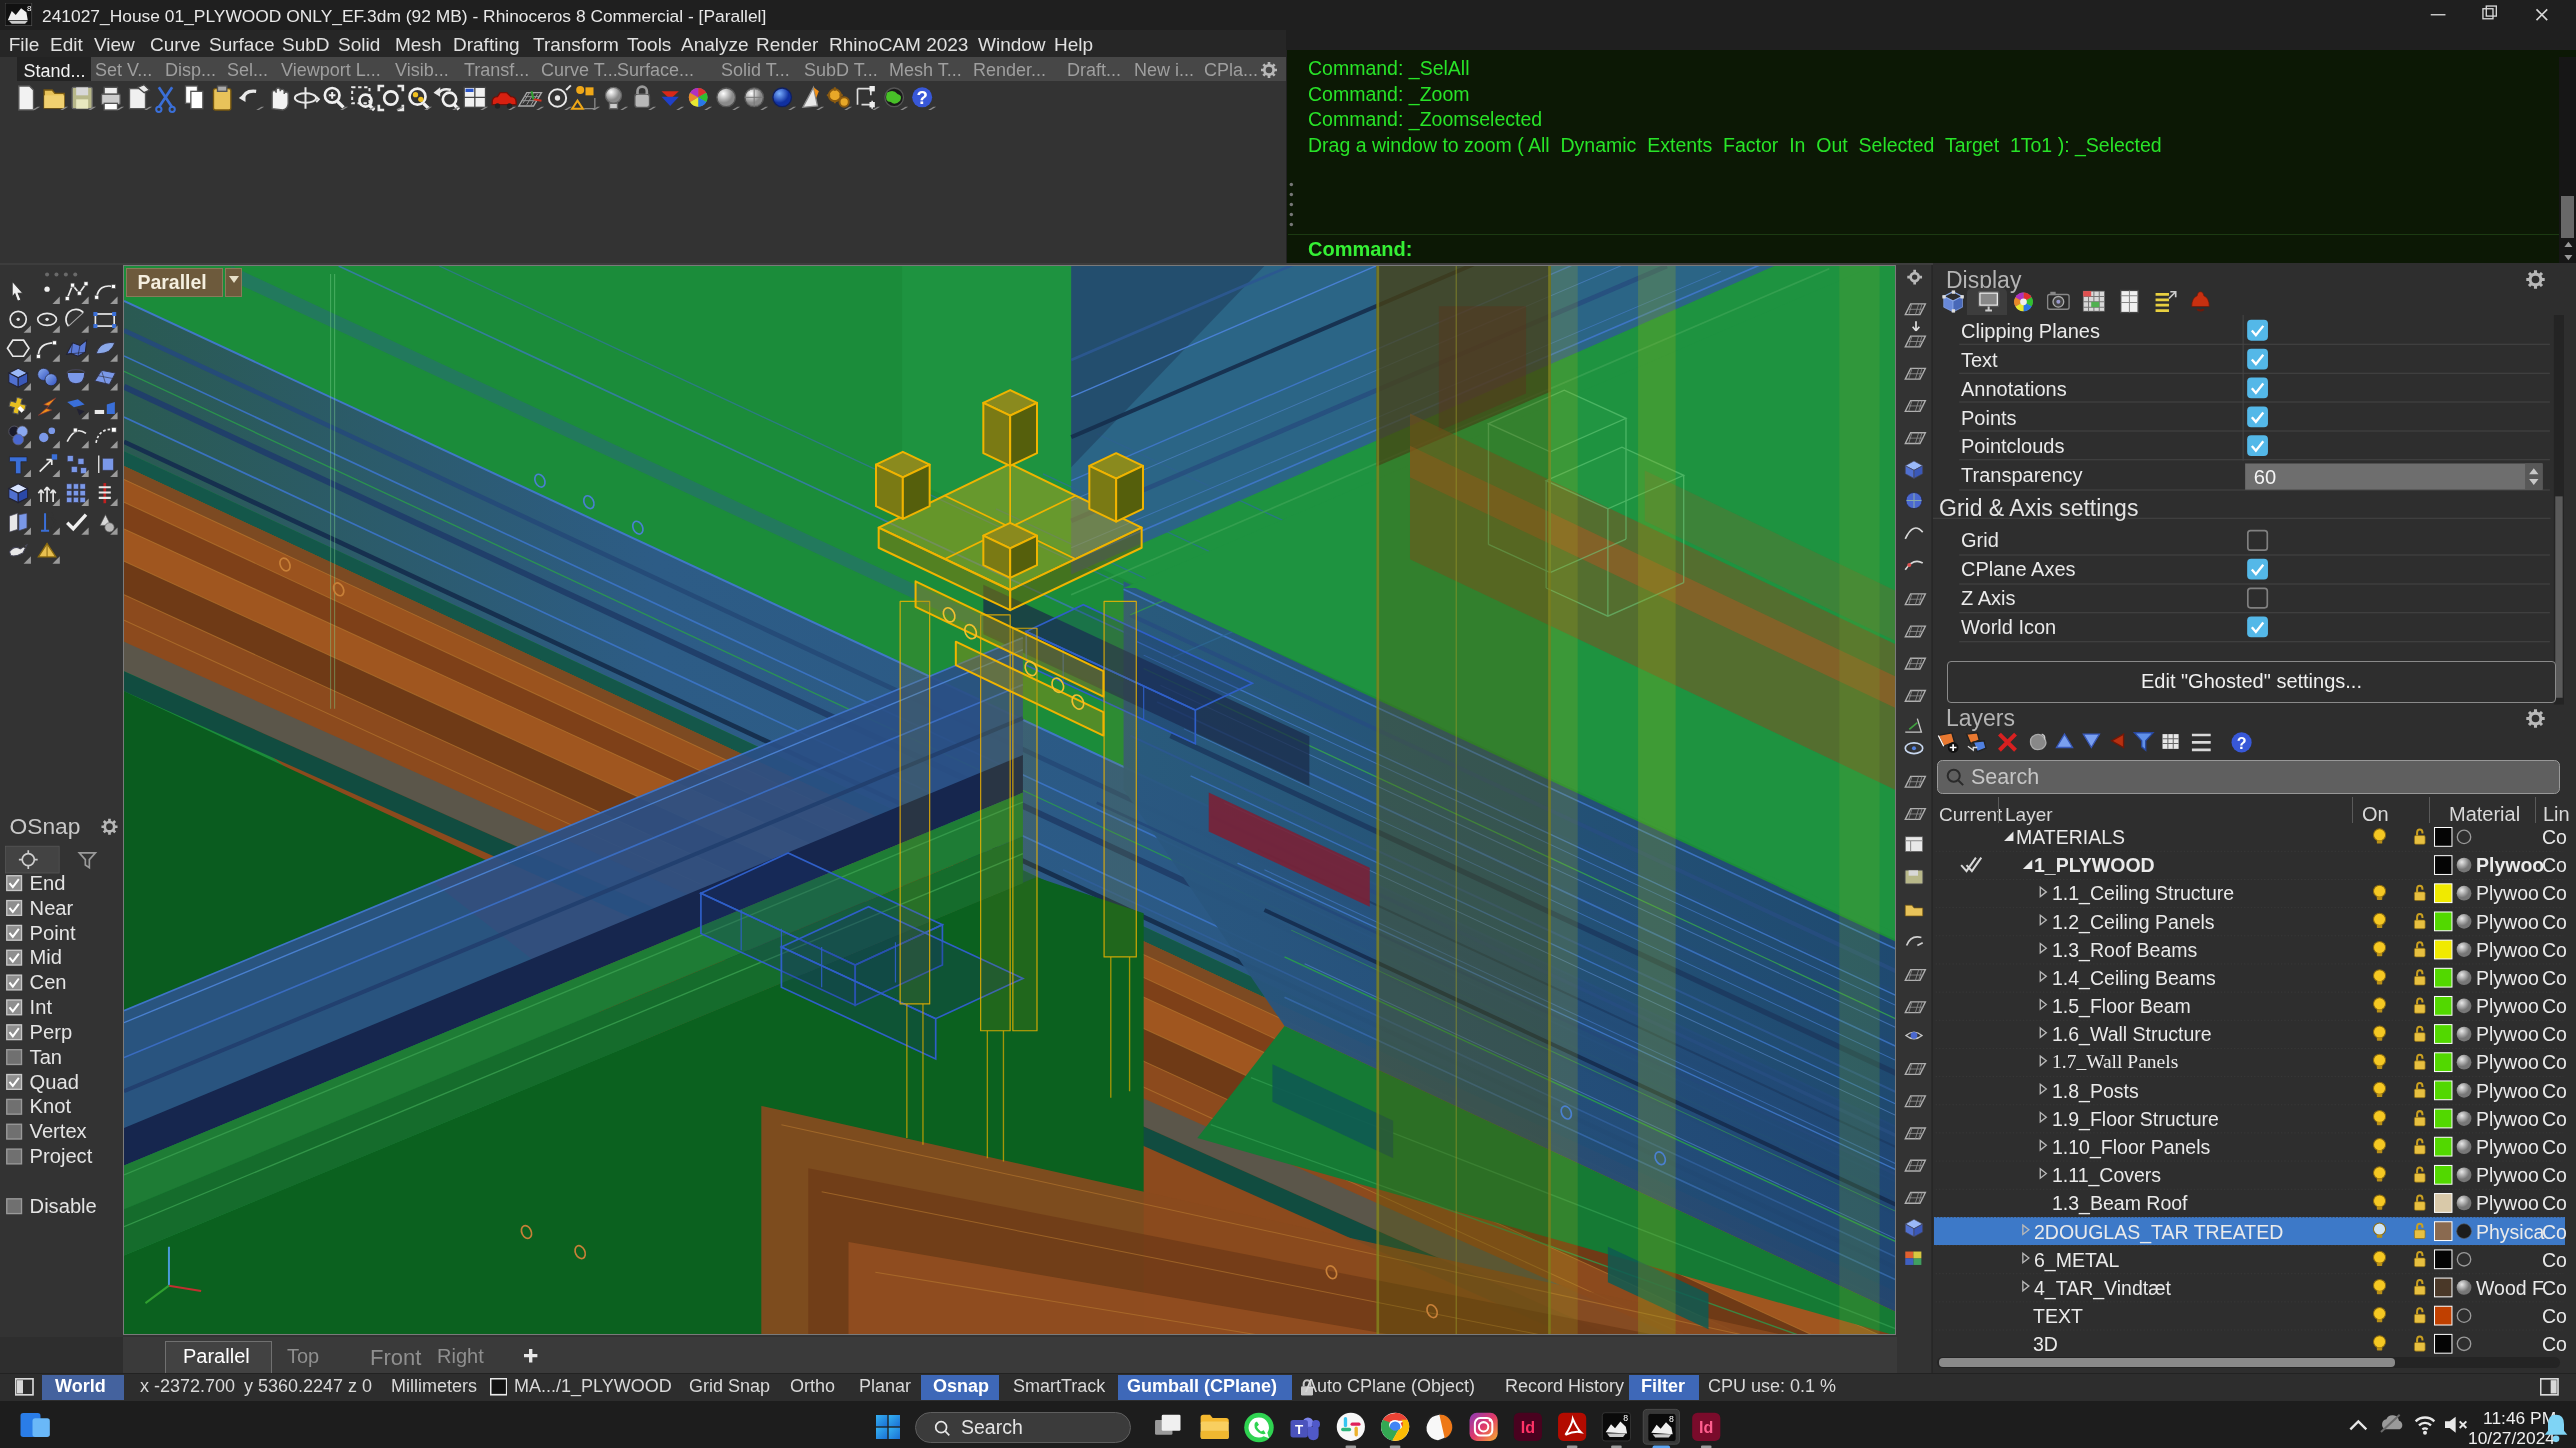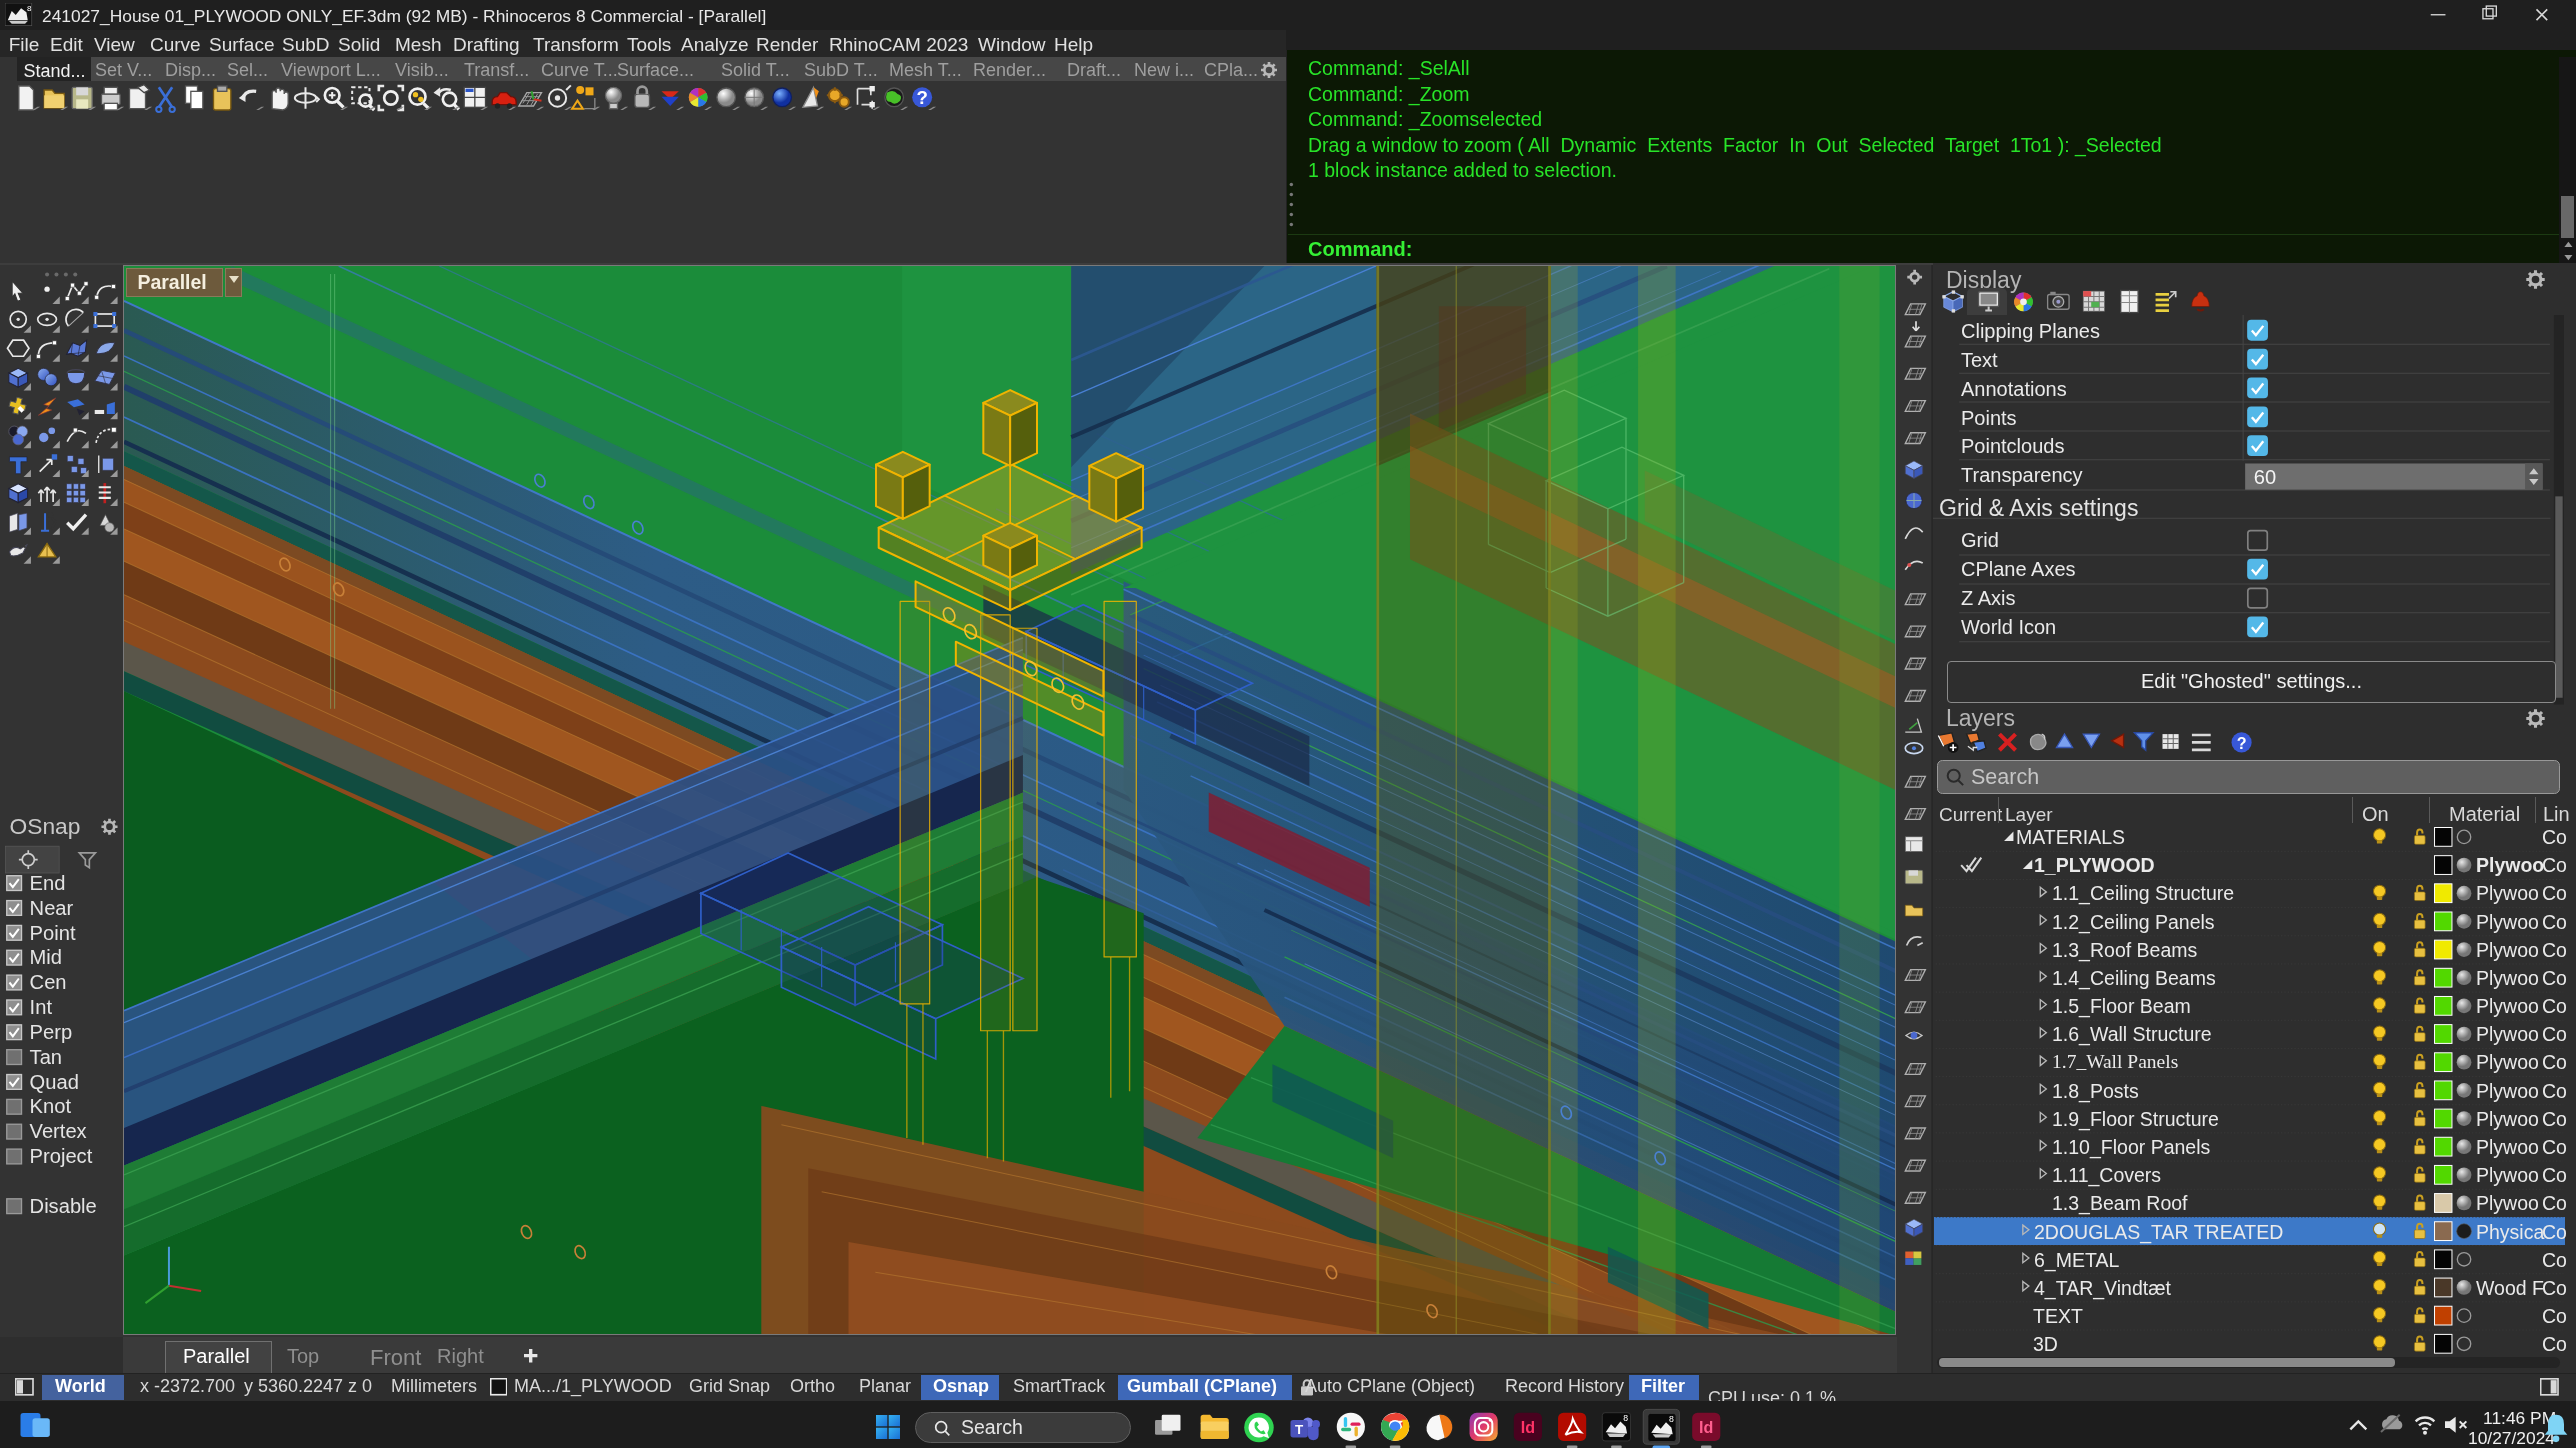--- a/index.html
+++ b/index.html
@@ -274,21 +274,20 @@
       <use href="#fo"></use>
     </g>
 </svg>
 
 <div class="abs" style="left:1286px;top:50px;width:1290px;height:213px;background:#0c1805;border-left:1.3px solid #222;"></div>
 <div id="console" style="position:absolute;left:1308px;top:56px;font-size:19.5px;line-height:25.5px;color:#28e428;">
 <div>Command: _SelAll</div>
 <div>Command: _Zoom</div>
 <div>Command: _Zoomselected</div>
 <div>Drag a window to zoom ( All&nbsp; Dynamic&nbsp; Extents&nbsp; Factor&nbsp; In&nbsp; Out&nbsp; Selected&nbsp; Target&nbsp; 1To1 ): _Selected</div>
-<div>1 block instance added to selection.</div>
 </div>
 <div class="abs" style="left:1288px;top:234px;width:1272px;height:0.7px;background:#1c3a12;"></div>
 <div class="txt" style="left:1308px;top:238px;font-size:20px;font-weight:bold;color:#35f035;">Command:</div>
 <div class="abs" style="left:2559px;top:57px;width:17px;height:206px;background:#161616;"></div>
 <div class="abs" style="left:2561px;top:196px;width:12.7px;height:42px;background:#686868;"></div>
 <svg class="abs" style="left:2561px;top:239px" width="14.8" height="24" viewBox="0 0 22 36">
  <path d="M11 4 l6 8 h-12 Z" fill="#9a9a9a"></path>
     <path d="M11 32 l-6 -8 h12 Z" fill="#9a9a9a"></path>
 </svg>
 <svg class="abs" style="left:1288px;top:181px" width="6.7" height="47" viewBox="0 0 10 70">
@@ -1460,21 +1459,21 @@
 <div class="abs" style="left:1118px;top:2px;width:174px;height:25px;background:#3e68b8;"></div>
 <span class="txt" style="left:1127px;top:2.7px;font-weight:bold;color:#fff;">Gumball (CPlane)</span>
 <svg class="abs" style="left:1299px;top:5.4px" width="16" height="19" viewBox="0 0 24 28">
       <rect x="3" y="12" width="18" height="14" rx="2" fill="#c8c8c8"></rect>
       <path d="M7 12 v-4 a5 5 0 0 1 10 0 v4" fill="none" stroke="#c8c8c8" stroke-width="3"></path>
     </svg>
 <span class="txt" style="left:1305px;top:2.7px;">Auto CPlane (Object)</span>
 <span class="txt" style="left:1505px;top:2.7px;">Record History</span>
 <div class="abs" style="left:1629px;top:2px;width:70px;height:25px;background:#3e68b8;"></div>
 <span class="txt" style="left:1641px;top:2.7px;font-weight:bold;color:#fff;">Filter</span>
-<span class="txt" style="left:1708px;top:2.7px;margin-top:12px;">CPU use: 0.1 %</span>
+<span class="txt" style="left:1708px;top:2.7px;">CPU use: 0.1 %</span>
 <svg class="abs" style="left:2540px;top:4.7px" width="20" height="19" viewBox="0 0 30 28">
       <rect x="1" y="1" width="26" height="24" fill="none" stroke="#d8d8d8" stroke-width="2.5"></rect>
       <rect x="16" y="3" width="9" height="20" fill="#d8d8d8"></rect>
     </svg>
 </div>
 
 <div class="abs" style="left:0;top:1401px;width:2576px;height:48px;background:#1d1d1d;"></div>
 <div id="taskbar">
 <svg class="abs" style="left:19px;top:1409px" width="35" height="32" viewBox="0 0 52 48">
       <rect x="2" y="6" width="30" height="36" rx="4" fill="#2a7de8"></rect>

